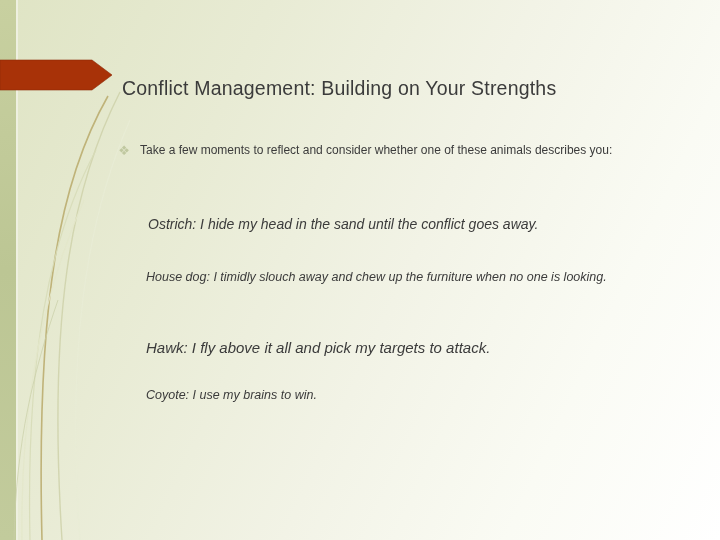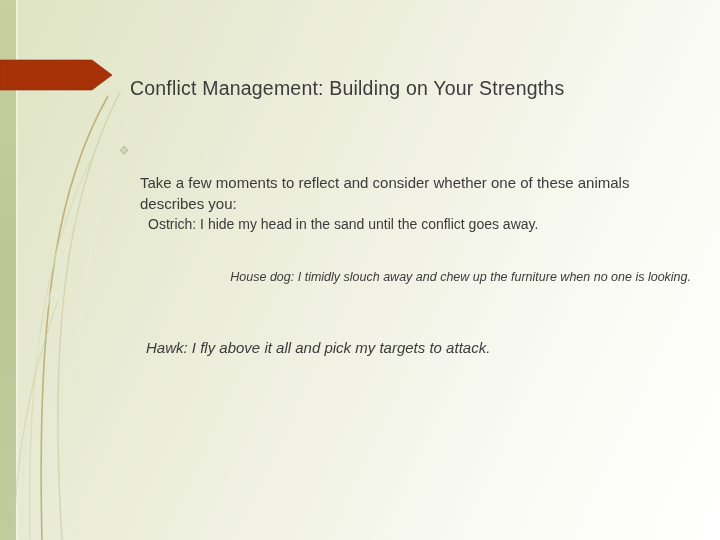--- a/index.html
+++ b/index.html
@@ -50,21 +50,21 @@
     position: absolute;
     left: 0;
     top: 56px;
     width: 112px;
     height: 38px;
   }
   .arrow-banner svg { display: block; }
 
   .title {
     position: absolute;
-    left: 130px;
+    left: 122px;
     top: 62px;
     width: 580px;
     font-size: 19.5px;
     color: #3b3b3b;
     font-weight: normal;
     letter-spacing: 0.2px;
     line-height: 26px;
   }
 
   .bullet-row {
@@ -79,45 +79,44 @@
     flex: 0 0 auto;
     width: 16px;
     margin-right: 8px;
     margin-top: 2px;
     color: #c0c8a0;
     font-size: 13px;
     line-height: 18px;
     text-align: center;
   }
   .bullet-text {
-    font-size: 15px;
+    font-size: 12px;
     color: #3b3b3b;
     line-height: 21px;
-    margin-top: 32px;
   }
 
   .line-ostrich {
     position: absolute;
     left: 148px;
     top: 214px;
     width: 540px;
     font-size: 14px;
+    font-style: italic;
     color: #3b3b3b;
     line-height: 20px;
   }
   .line-housedog {
     position: absolute;
     left: 146px;
     top: 268px;
     width: 545px;
     font-size: 12.5px;
     font-style: italic;
     color: #3b3b3b;
     line-height: 19px;
-    text-align: right;
   }
   .line-hawk {
     position: absolute;
     left: 146px;
     top: 338px;
     width: 545px;
     font-size: 15px;
     font-style: italic;
     color: #3b3b3b;
     line-height: 19px;
@@ -172,14 +171,15 @@
   <h1 class="title">Conflict Management: Building on Your Strengths</h1>
 
   <div class="bullet-row">
     <span class="bullet-diamond">❖</span>
     <span class="bullet-text">Take a few moments to reflect and consider whether one of these animals describes you:</span>
   </div>
 
   <div class="line-ostrich">Ostrich: I hide my head in the sand until the conflict goes away.</div>
   <div class="line-housedog">House dog: I timidly slouch away and chew up the furniture when no one is looking.</div>
   <div class="line-hawk">Hawk: I fly above it all and pick my targets to attack.</div>
+  <div class="line-coyote">Coyote: I use my brains to win.</div>
 
 </div>
 
 </body></html>

